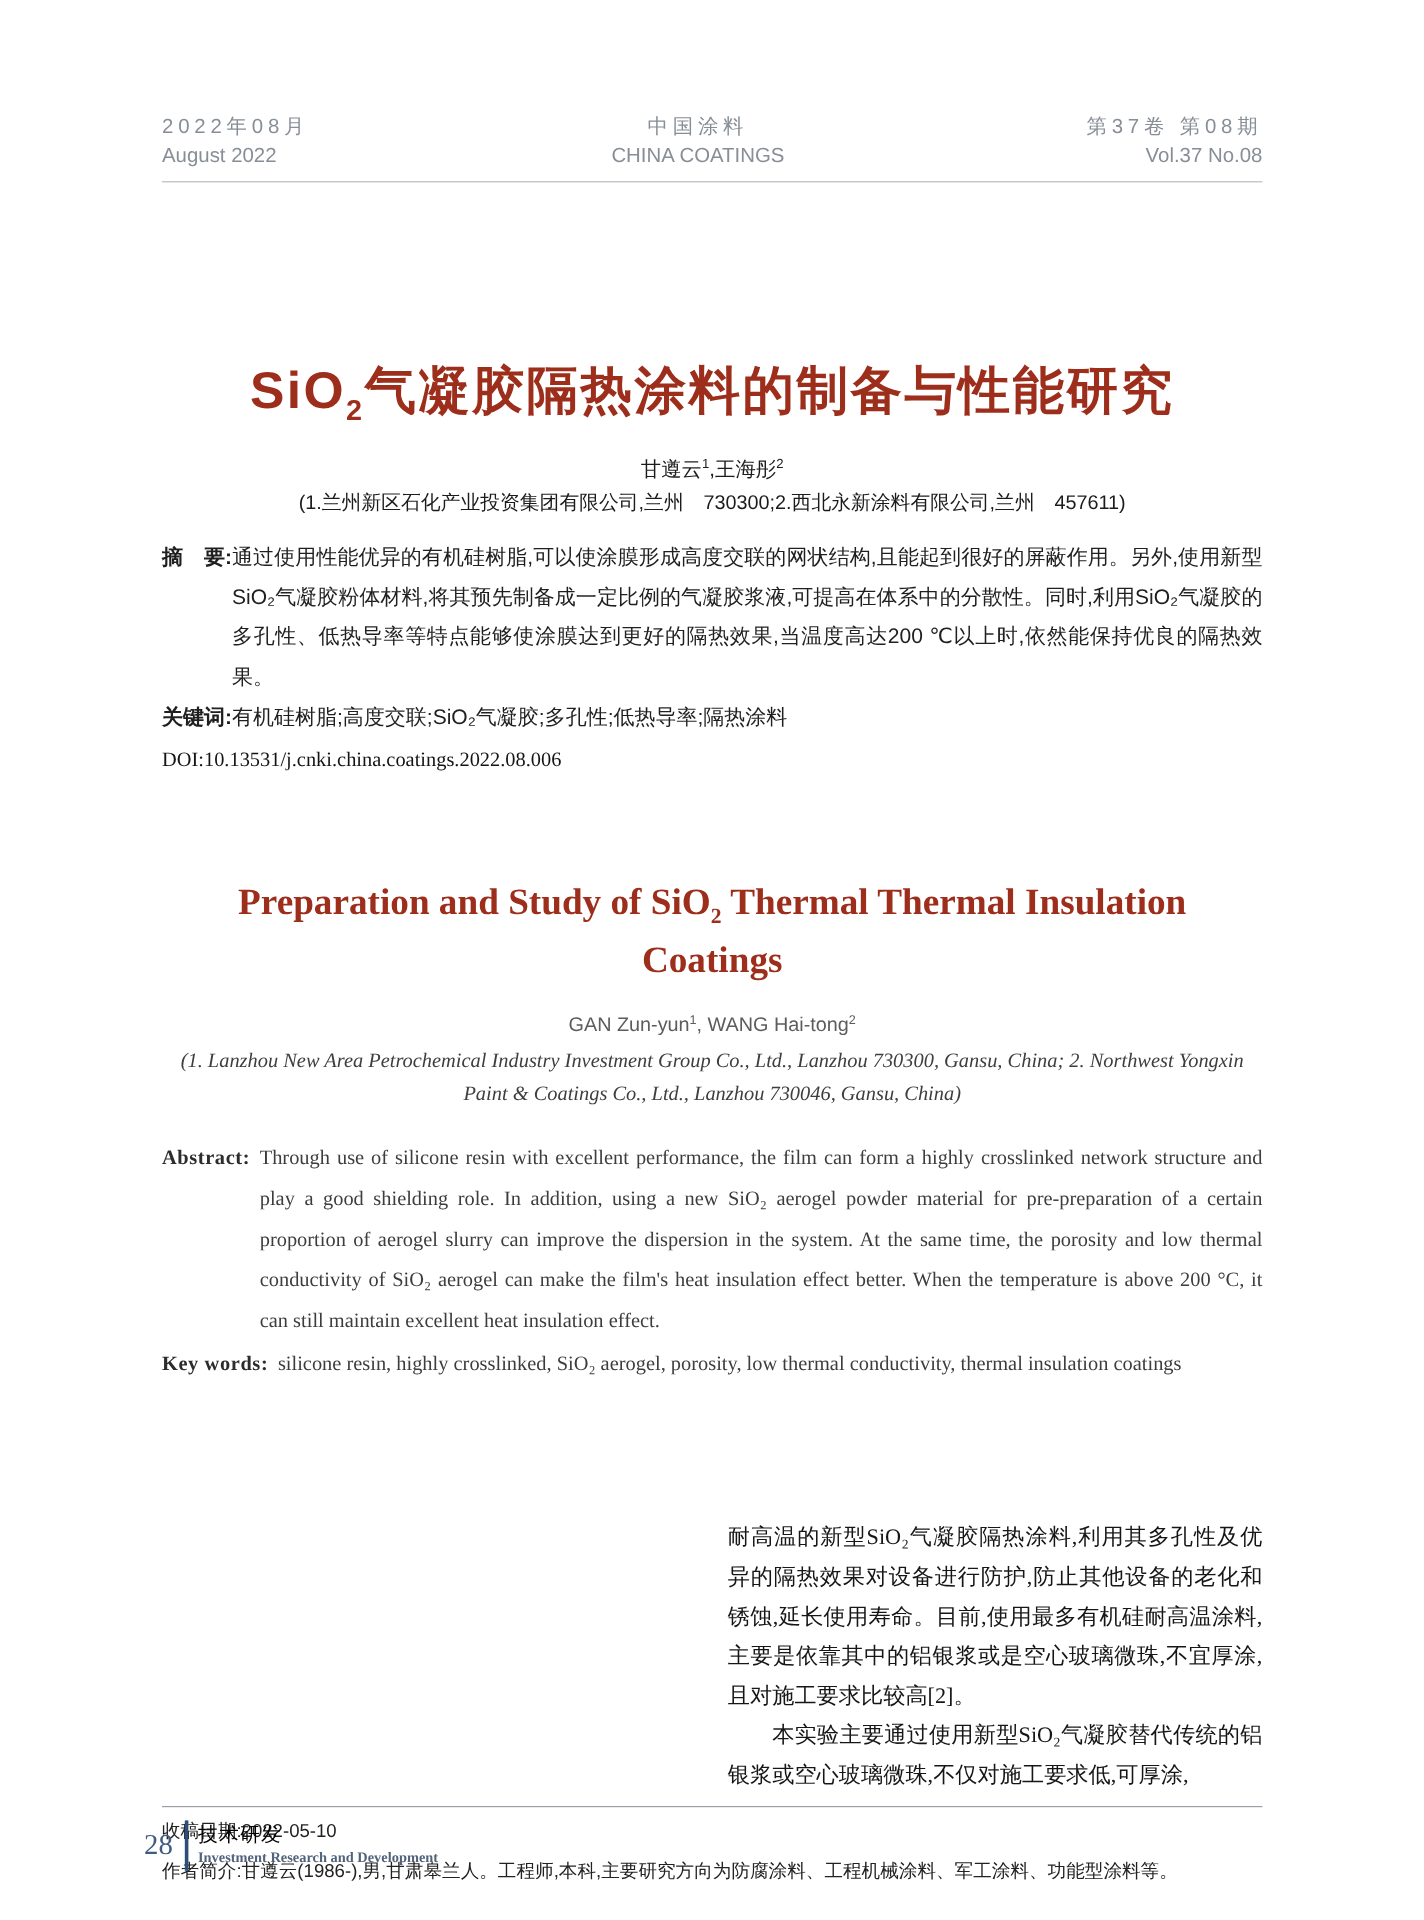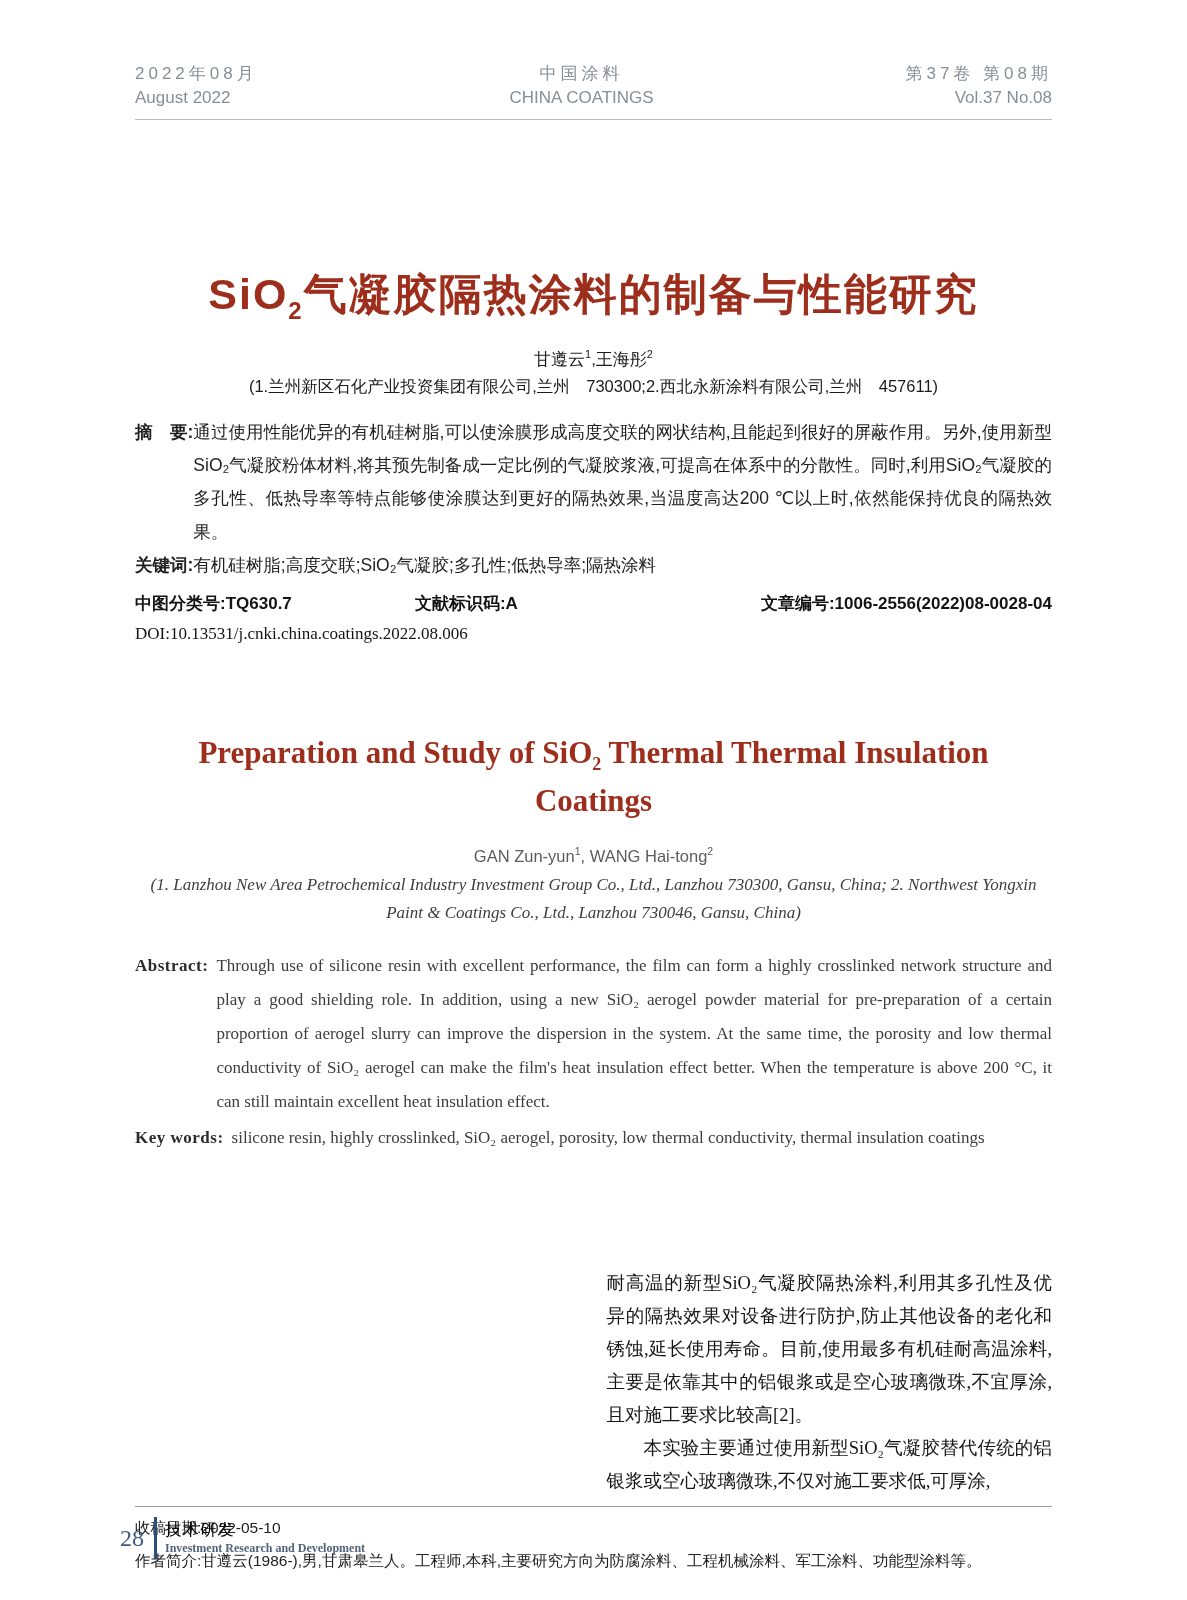--- a/index.html
+++ b/index.html
@@ -1,18 +1,18 @@
 <!DOCTYPE html>
 <html><head>
 <meta charset="utf-8">
 <style>
   html,body{margin:0;padding:0;background:#e8e8e8;}
   .page{
     width:1187px;height:1600px;margin:0 auto;background:#ffffff;
-    box-sizing:border-box;padding:62px 135px 0 135px;position:relative;
+    box-sizing:border-box;padding:94px 135px 0 135px;position:relative;
     overflow:hidden;
     font-family:"Liberation Sans","DejaVu Sans",sans-serif;
     color:#1b1b1b;
   }
   
   .jheader{display:flex;justify-content:space-between;align-items:flex-start;
     color:#878e96;font-size:17px;line-height:1.42;}
   .jheader .c{text-align:center;}
   .jheader .r{text-align:right;}
   .jheader .zh{letter-spacing:4px;}
@@ -115,25 +115,20 @@
   <div class="hang abstract-zh">
     <span class="label">摘　要:</span>
     <span class="text">通过使用性能优异的有机硅树脂,可以使涂膜形成高度交联的网状结构,且能起到很好的屏蔽作用。另外,使用新型SiO₂气凝胶粉体材料,将其预先制备成一定比例的气凝胶浆液,可提高在体系中的分散性。同时,利用SiO₂气凝胶的多孔性、低热导率等特点能够使涂膜达到更好的隔热效果,当温度高达200 ℃以上时,依然能保持优良的隔热效果。</span>
   </div>
 
   <div class="hang keywords-zh">
     <span class="label">关键词:</span>
     <span>有机硅树脂;高度交联;SiO₂气凝胶;多孔性;低热导率;隔热涂料</span>
   </div>
 
-  <div class="meta-row">
-    <span>中图分类号:TQ630.7</span>
-    <span class="mid">文献标识码:A</span>
-    <span>文章编号:1006-2556(2022)08-0028-04</span>
-  </div>
   <div class="doi">DOI:10.13531/j.cnki.china.coatings.2022.08.006</div>
 
   <h2 class="title-en">
     <div><span>Preparation and Study of SiO</span><sub>2</sub><span> Thermal Thermal Insulation</span></div>
     <div>Coatings</div>
   </h2>
 
   <div class="authors-en"><span>GAN Zun-yun</span><sup>1</sup><span>, WANG Hai-tong</span><sup>2</sup></div>
 
   <div class="affil-en">(1. Lanzhou New Area Petrochemical Industry Investment Group Co., Ltd., Lanzhou 730300, Gansu, China; 2. Northwest Yongxin Paint &amp; Coatings Co., Ltd., Lanzhou 730046, Gansu, China)</div>

